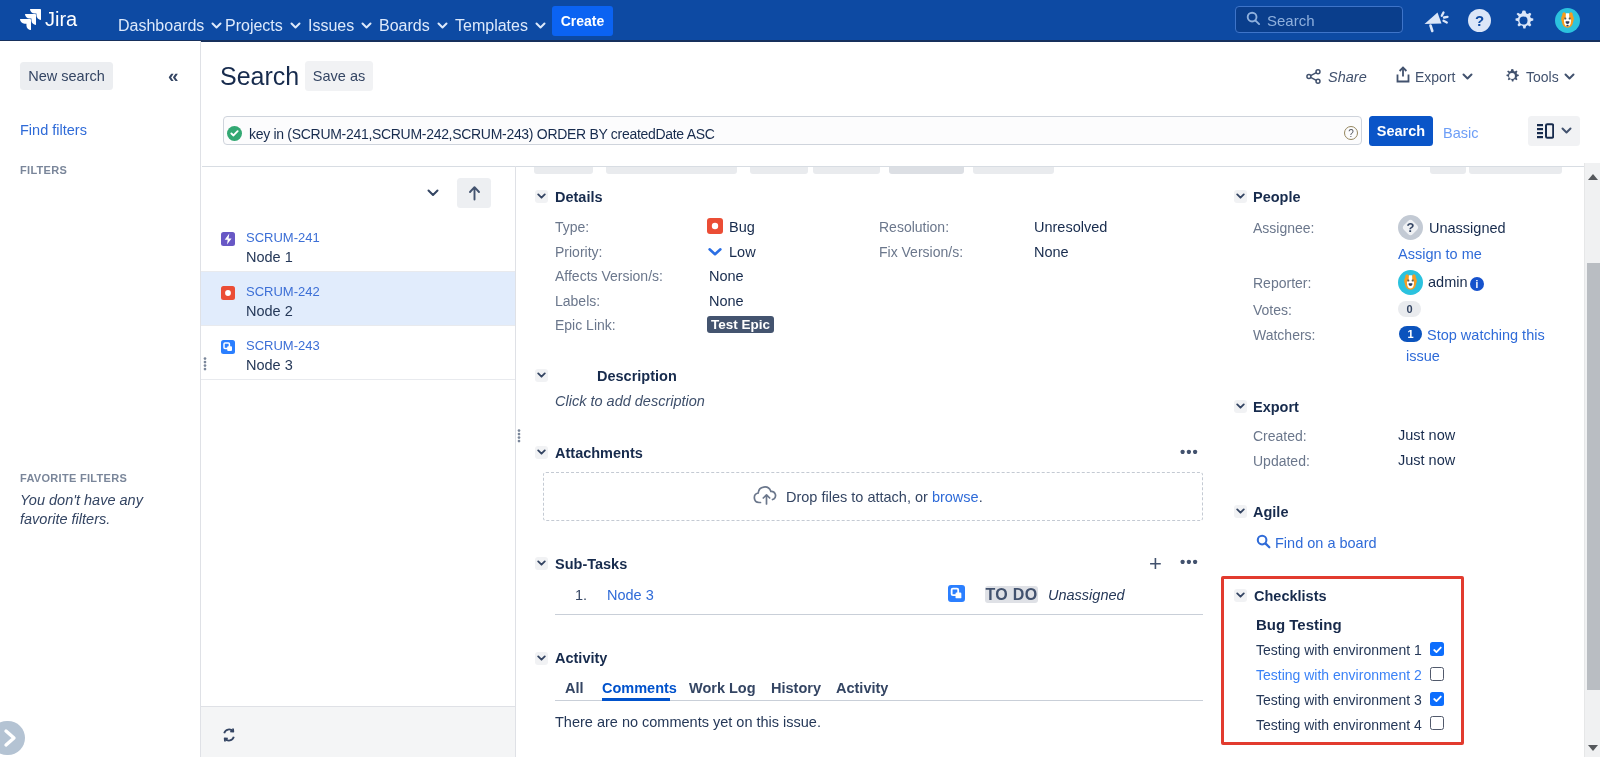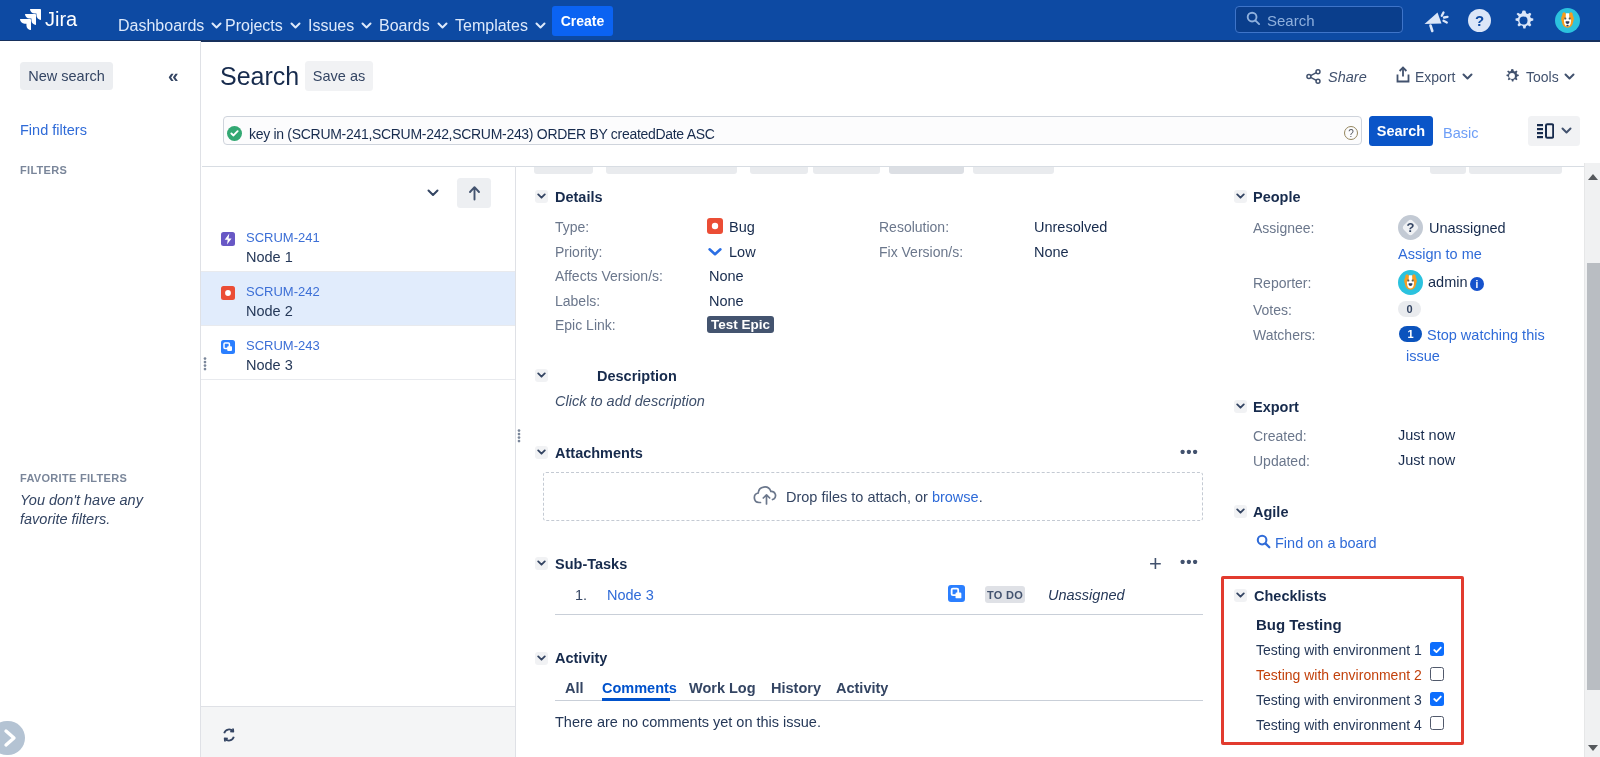--- a/index.html
+++ b/index.html
@@ -274,21 +274,21 @@
     <div class="sechead" style="left:555px;top:556px;">Sub-Tasks</div>
     <div class="abs" style="left:1149px;top:551px;font-size:22px;font-weight:500;color:#42526e;">+</div>
     <div class="abs" style="left:1180px;top:553px;font-size:15px;font-weight:bold;color:#42526e;letter-spacing:1px;">•••</div>
     <div class="abs" style="left:575px;top:586.5px;font-size:14.5px;color:#344563;">1.</div>
     <div class="abs" style="left:607px;top:586.5px;font-size:14.5px;color:#2f6bd8;">Node 3</div>
     <svg class="abs" style="left:948px;top:585px;" width="17" height="17" viewBox="0 0 14 14">
       <rect width="14" height="14" rx="2.5" fill="#2b7fff"></rect>
       <rect x="3" y="3" width="5.4" height="5.4" rx="1" fill="none" stroke="#fff" stroke-width="1.5"></rect>
       <rect x="6.2" y="6.2" width="4.8" height="4.8" rx="1" fill="#fff"></rect>
     </svg>
-    <div class="abs" style="left:985px;top:586px;width:40px;height:17px;background:#dfe1e6;border-radius:3px;display:flex;align-items:center;justify-content:center;color:#42526e;font-size:11px;font-weight:bold;letter-spacing:0.3px;">TO DO</div>
+    <div class="abs" style="left:985px;top:586px;width:53px;height:17px;background:#dfe1e6;border-radius:3px;display:flex;align-items:center;justify-content:center;color:#42526e;font-size:16px;font-weight:bold;letter-spacing:0.3px;">TO DO</div>
     <div class="abs" style="left:1048px;top:586.5px;font-size:14.5px;font-style:italic;color:#253858;">Unassigned</div>
     <div class="abs" style="left:555px;top:614px;width:648px;height:1px;background:#c9cfd8;"></div>
 
     <div class="secchev" style="left:535px;top:652px;">
         <svg width="9" height="7" viewBox="0 0 11 8">
           <path d="M1.5 1.5 L5.5 5.5 L9.5 1.5" fill="none" stroke="#344563" stroke-width="2.2" stroke-linecap="round" stroke-linejoin="round"></path>
         </svg>
       </div>
     <div class="sechead" style="left:555px;top:650px;">Activity</div>
     <div class="abs" style="left:565px;top:679.5px;font-size:14.5px;font-weight:bold;color:#344563;">All</div>
@@ -360,21 +360,21 @@
 
     <div class="abs" style="left:1221px;top:576px;width:243px;height:169px;border:3px solid #e23b2e;border-radius:2px;"></div>
     <div class="secchev" style="left:1234px;top:589px;">
         <svg width="9" height="7" viewBox="0 0 11 8">
           <path d="M1.5 1.5 L5.5 5.5 L9.5 1.5" fill="none" stroke="#344563" stroke-width="2.2" stroke-linecap="round" stroke-linejoin="round"></path>
         </svg>
       </div>
     <div class="sechead" style="left:1254px;top:588px;">Checklists</div>
     <div class="abs" style="left:1256px;top:616px;font-size:15px;font-weight:bold;color:#17294a;">Bug Testing</div>
     <div class="abs" style="left:1256px;top:642px;font-size:14px;color:#253858;">Testing with environment 1</div>
-    <div class="abs" style="left:1256px;top:667px;font-size:14px;color:#c2410c;">Testing with environment 2</div>
+    <div class="abs" style="left:1256px;top:667px;font-size:14px;color:#3b82f6;">Testing with environment 2</div>
     <div class="abs" style="left:1256px;top:692px;font-size:14px;color:#253858;">Testing with environment 3</div>
     <div class="abs" style="left:1256px;top:716.5px;font-size:14px;color:#253858;">Testing with environment 4</div>
     <div class="abs" style="left:1430px;top:642px;width:14px;height:14px;background:#0d6efd;border-radius:2.5px;"></div>
     <svg class="abs" style="left:1432.5px;top:645.5px;" width="9" height="8" viewBox="0 0 11 9">
         <path d="M1.5 4.5 L4.2 7 L9.5 1.5" fill="none" stroke="#fff" stroke-width="2.2" stroke-linecap="round" stroke-linejoin="round"></path>
       </svg>
     <div class="abs" style="left:1430px;top:666.5px;width:14px;height:14px;background:#fff;border:1.6px solid #51596b;border-radius:2.5px;"></div>
     <div class="abs" style="left:1430px;top:691.5px;width:14px;height:14px;background:#0d6efd;border-radius:2.5px;"></div>
     <svg class="abs" style="left:1432.5px;top:695px;" width="9" height="8" viewBox="0 0 11 9">
         <path d="M1.5 4.5 L4.2 7 L9.5 1.5" fill="none" stroke="#fff" stroke-width="2.2" stroke-linecap="round" stroke-linejoin="round"></path>

